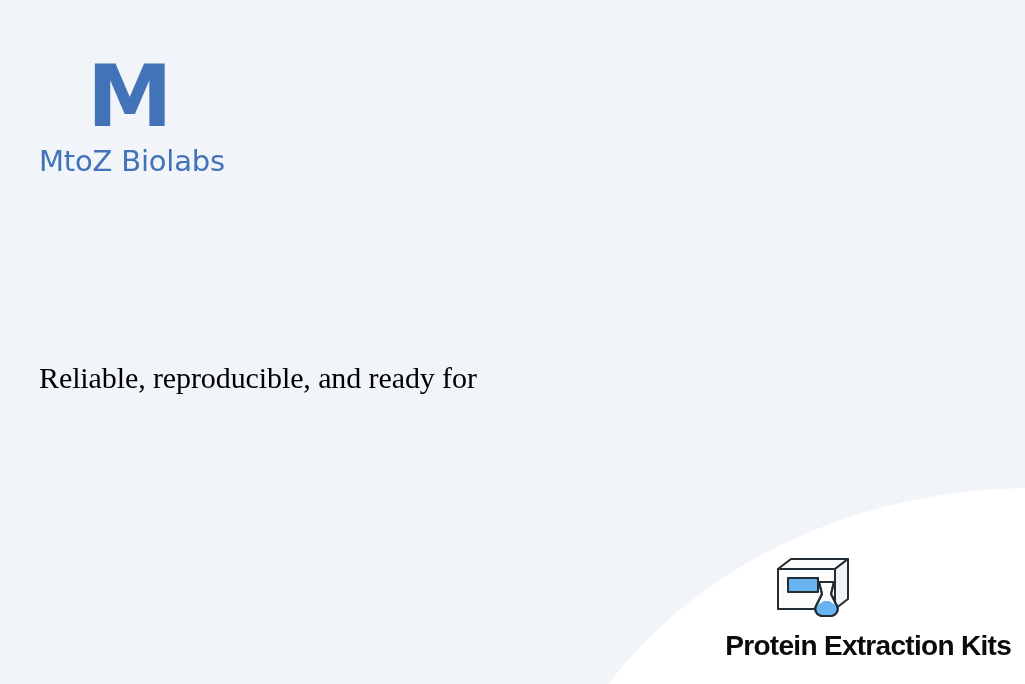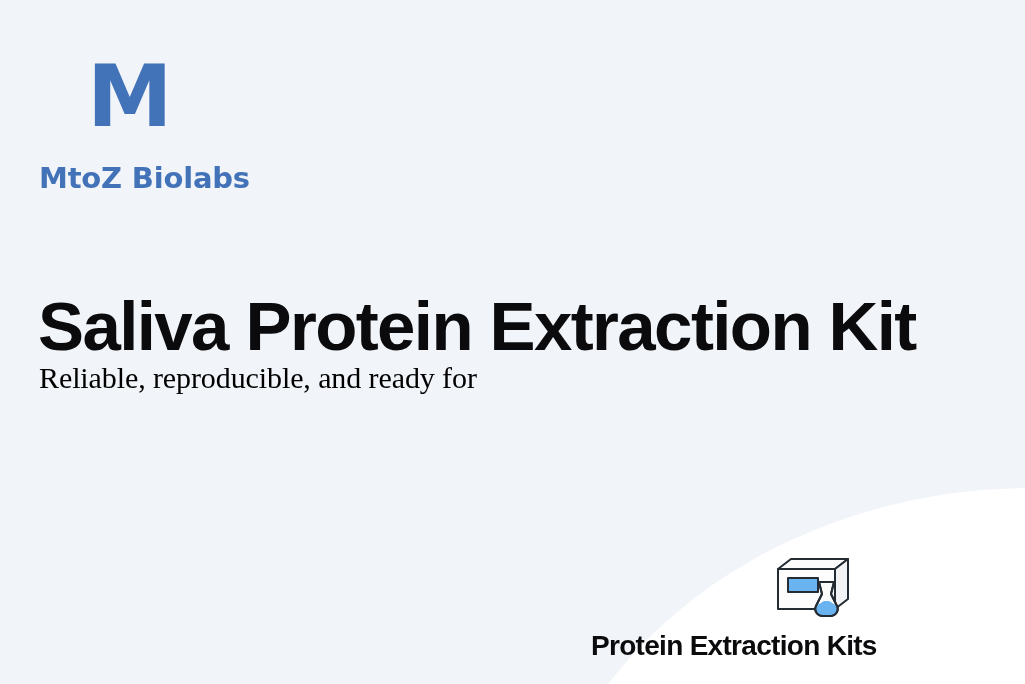--- a/index.html
+++ b/index.html
@@ -44,27 +44,26 @@
   .logo-mark {
     font-size: 86px;
     line-height: 0.95;
     font-weight: bold;
     color: #4272b8;
     letter-spacing: -1px;
     margin-left: 48px;
     font-family: "DejaVu Sans", sans-serif;
   }
   .logo-wordmark {
-    margin-top: 23px;
+    margin-top: 6px;
     font-size: 29px;
     color: #4272b8;
     font-family: "DejaVu Sans", sans-serif;
     letter-spacing: -0.2px;
     white-space: nowrap;
-    font-weight: bold;
   }
 
   
   .headline {
     position: absolute;
     left: 38px;
     top: 245px;
     width: 940px;
     font-size: 69px;
     font-weight: bold;
@@ -88,20 +87,21 @@
     font-family: Liberation Serif, serif;
   }
   .subtitle-line { display: block; }
 
   
   .kit-badge {
     position: absolute;
     right: 14px;
     bottom: 22px;
     width: 420px;
+    text-align: right;
   }
   .kit-icon {
     display: block;
     margin-left: auto;
     margin-right: 159px;
     margin-bottom: 12px;
     width: 78px;
     height: 62px;
   }
   .kit-caption {
@@ -117,21 +117,20 @@
 
 <div class="poster">
 
   <div class="corner-curve"></div>
 
   <div class="logo-block">
     <div class="logo-mark">M</div>
     <div class="logo-wordmark">MtoZ Biolabs</div>
   </div>
 
-  <h1 class="headline">Saliva Protein Extraction Kit</h1>
 
   <div class="subtitle">
     <span class="subtitle-line">Reliable, reproducible, and ready for</span>
   </div>
 
   <div class="kit-badge">
     <svg class="kit-icon" viewBox="0 0 78 62" xmlns="http://www.w3.org/2000/svg">
 
       <polygon points="4,13 17,3 74,3 61,13" fill="#fcfcfd" stroke="#232b33" stroke-width="2" stroke-linejoin="round"></polygon>
 

